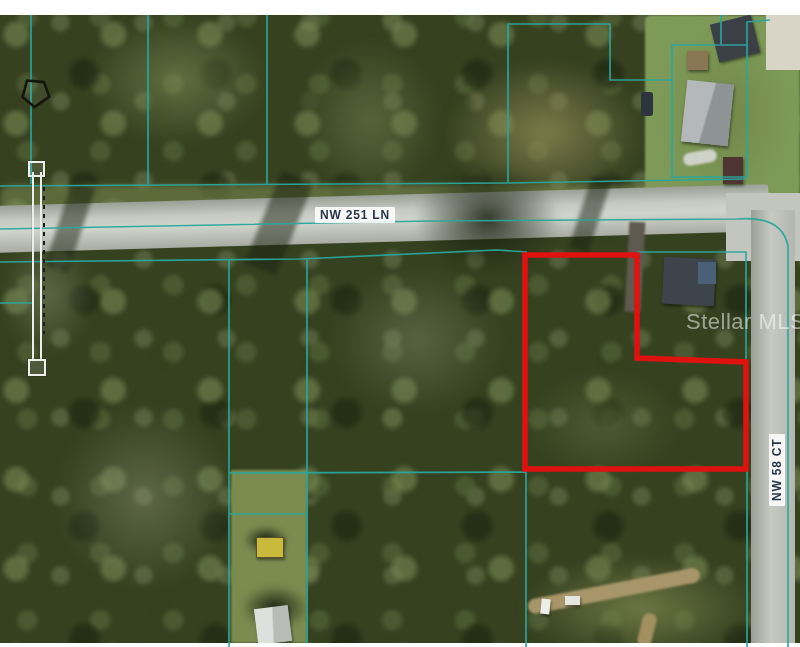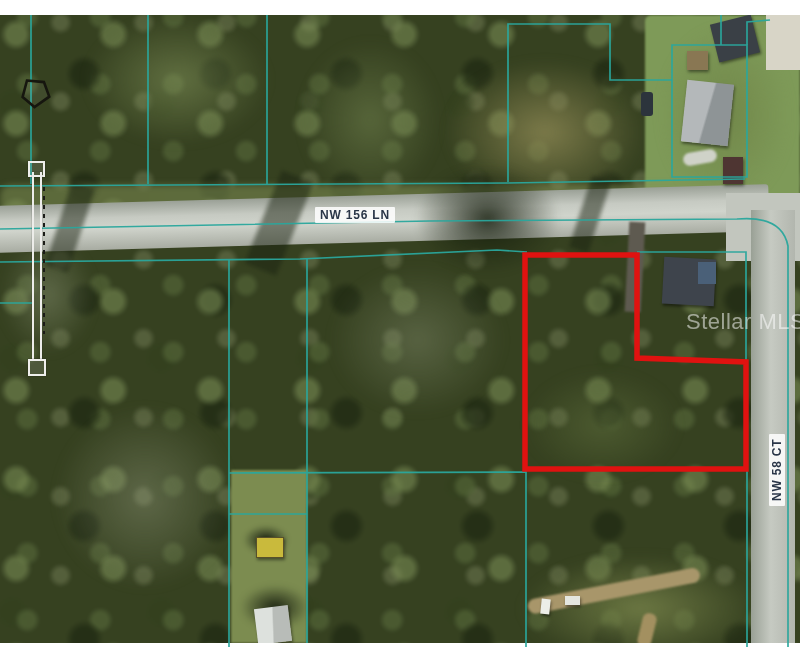--- a/index.html
+++ b/index.html
@@ -120,18 +120,18 @@
     </g>
   </svg>
 
   <div>
     <div class="scalebox" style="left:28px;top:161px;width:13px;height:12px;"></div>
     <div class="scalebar-line" style="left:32px;top:172px;width:6px;height:188px;"></div>
     <div class="scalebox" style="left:28px;top:359px;width:14px;height:13px;"></div>
     <div class="scaleticks" style="left:43px;top:187px;width:2px;height:147px;"></div>
   </div>
 
-  <div class="street-label" style="left:315px;top:207px;">NW 156 LN</div>
+  <div class="street-label" style="left:315px;top:207px;">NW 251 LN</div>
   <div class="street-label vertical" style="left:769px;top:506px;">NW 58 CT</div>
 
   <div class="watermark" style="left:686px;top:309px;">Stellar MLS</div>
 
 </div>
 
 </body></html>

